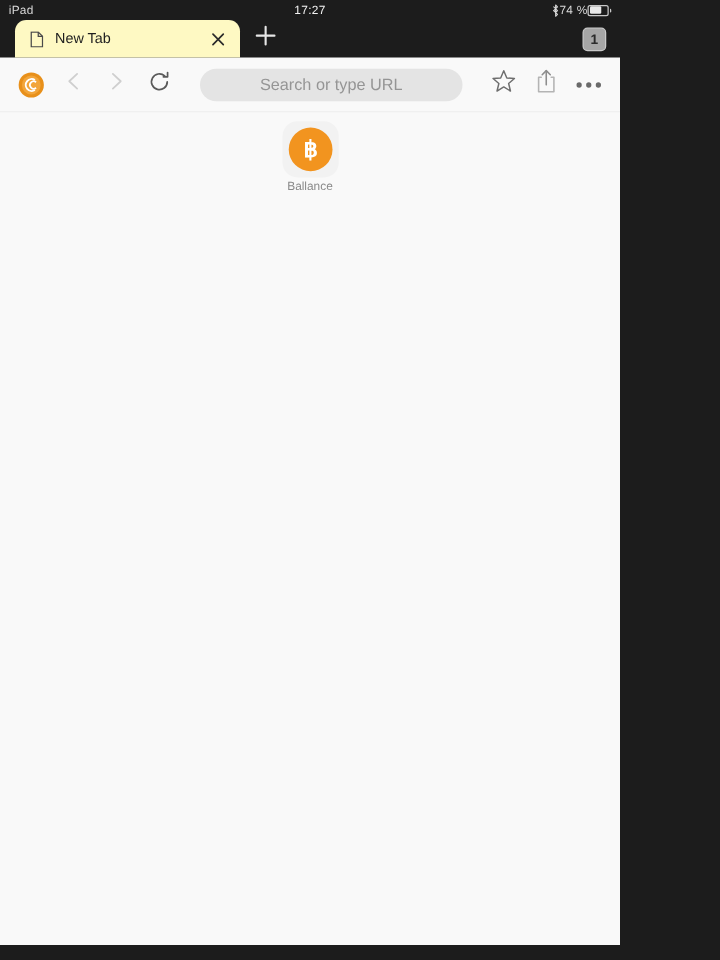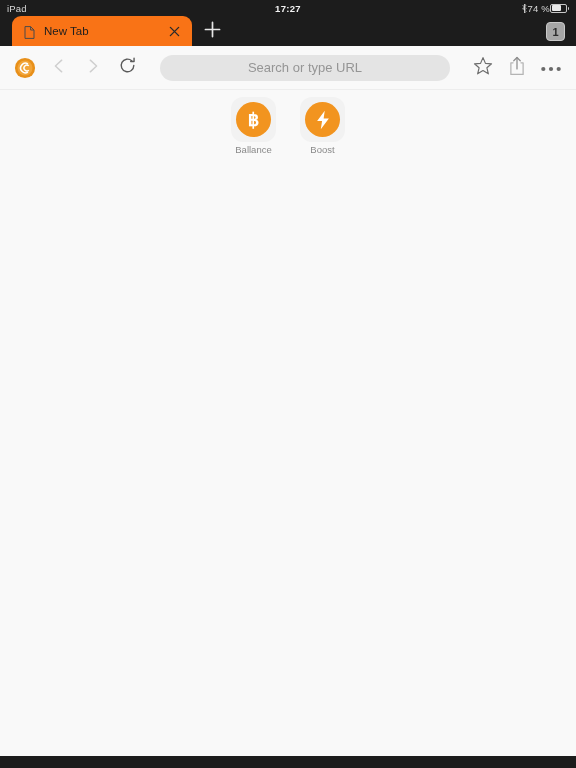--- a/index.html
+++ b/index.html
@@ -3,32 +3,32 @@
 <meta charset="utf-8">
 <style>
   * { margin:0; padding:0; box-sizing:border-box; }
   html, body {
     width:576px; height:768px;
     font-family:"Liberation Sans", sans-serif;
     background:#1c1c1c;
     overflow:hidden;
     -webkit-font-smoothing:antialiased;
   }
-  #root { width:576px; height:768px; position:relative; background:#f9f9f9; }
+  #root { width:496px; height:768px; position:relative; background:#f9f9f9; }
 
   
   .statusbar{
     height:16px; background:#1c1c1c; color:#d8d8d8;
     display:flex; align-items:center; position:relative;
     font-size:9.5px; padding:0 7px; letter-spacing:.2px;
   }
   .sb-left{ display:flex; align-items:center; gap:4px; }
   .sb-clock{
     position:absolute; left:0; right:0; text-align:center;
-    font-size:9.5px; font-weight:bold; color:#f2f2f2; letter-spacing:.3px;
+    font-size:9.5px; font-weight:normal; color:#f2f2f2; letter-spacing:.3px;
   }
   .sb-right{ margin-left:auto; display:flex; align-items:center; z-index:2; }
   .bt-icon{ width:7px; height:11px; display:block; }
   .battery{ width:19px; height:9px; position:relative; display:block; }
   .battery .shell{
     position:absolute; left:0; top:0; width:17px; height:9px;
     border:1px solid #c8c8c8; border-radius:2px;
   }
   .battery .fill{
     position:absolute; left:1.5px; top:1.5px; height:6px; width:9.5px;
@@ -38,21 +38,21 @@
     position:absolute; left:17.6px; top:3px; width:1.6px; height:3.4px;
     background:#c8c8c8; border-radius:0 1px 1px 0;
   }
 
   
   .tabstrip{
     height:30px; background:#1c1c1c; display:flex; align-items:flex-end;
     position:relative; padding-left:12px;
   }
   .tab{
-    width:180px; height:30px; background:#f97316;
+    width:180px; height:30px; background:#fef9c3;
     border-radius:9px 9px 0 0;
     display:flex; align-items:center; padding:0 10px 0 12px;
     position:relative;
   }
   .tab-page-icon{ width:11px; height:13px; flex:0 0 auto; margin-right:9px; }
   .tab-title{
     font-size:11.5px; color:#1e1e1e; flex:1 1 auto;
     white-space:nowrap; overflow:hidden; text-overflow:ellipsis;
   }
   .tab-close{
@@ -254,28 +254,18 @@
             <svg viewBox="0 0 24 24" width="23" height="23">
               <text x="12" y="18.6" font-family="'Liberation Serif', serif" font-size="19" font-weight="bold" fill="#ffffff" text-anchor="middle">฿</text>
             </svg>
           </div>
         </div>
         <div class="shortcut-label">Ballance</div>
       </div>
 
 
 
-      <div class="shortcut">
-        <div class="tile">
-          <div class="badge-circle">
-            <svg viewBox="0 0 24 24" width="22" height="22">
-              <path d="M13.9 2 L5.6 13.2 H11 L9.6 22 L18.4 10.4 H12.7 Z" fill="#ffffff"></path>
-            </svg>
-          </div>
-        </div>
-        <div class="shortcut-label">Boost</div>
-      </div>
 
     </div>
   </div>
 
   <div class="homebar"></div>
 </div>
 
 </body></html>

